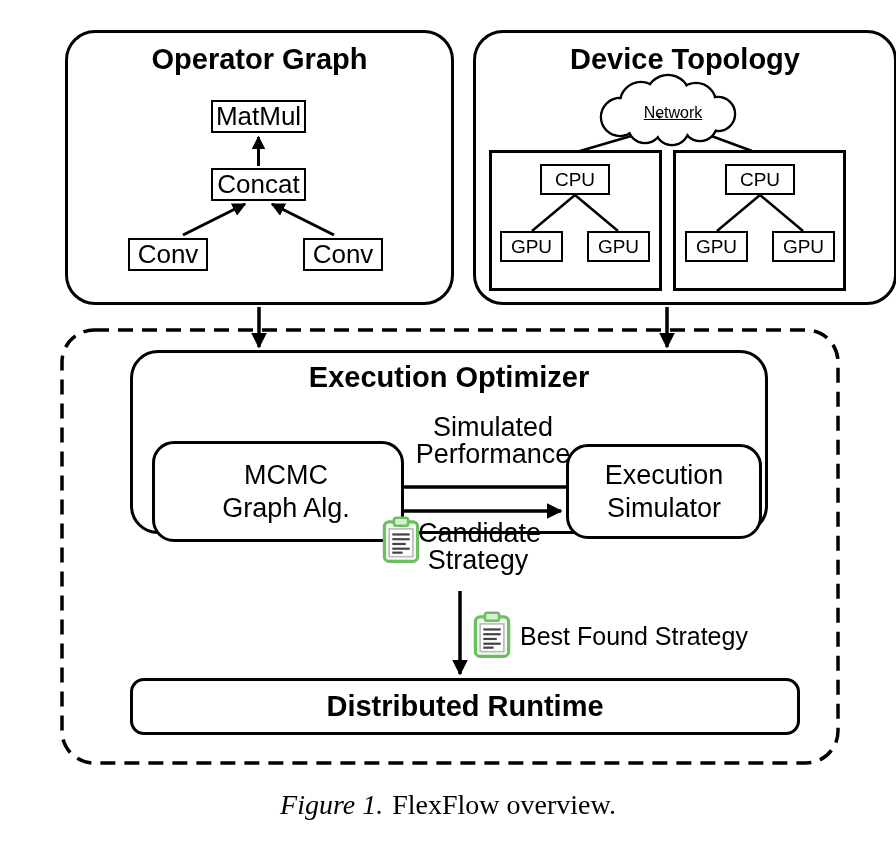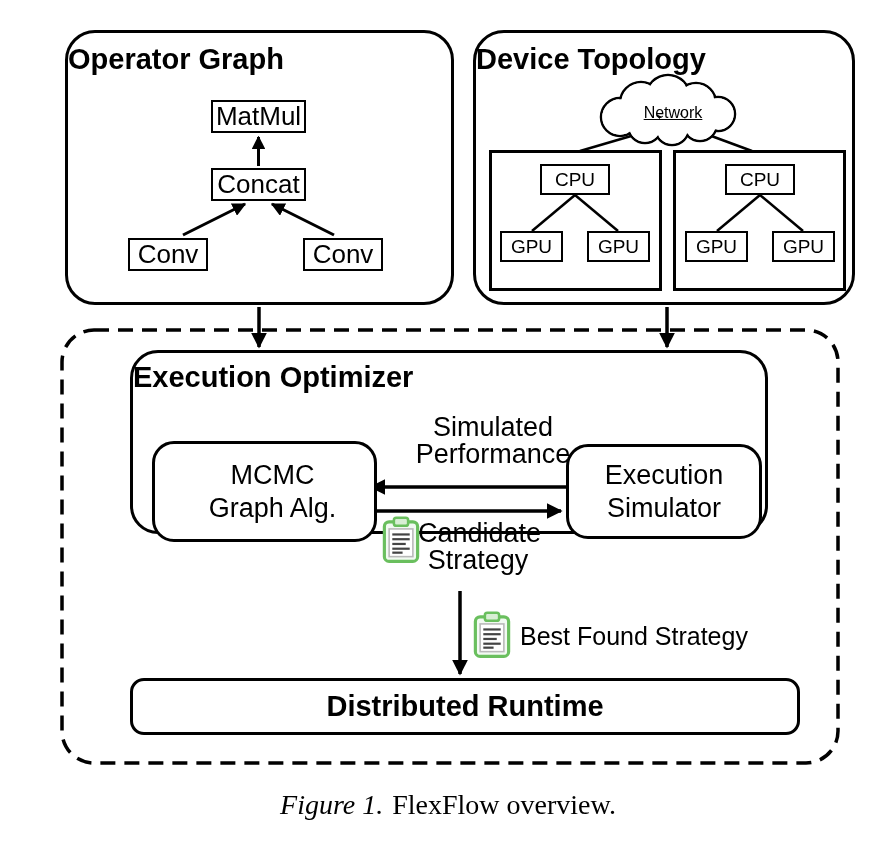--- a/index.html
+++ b/index.html
@@ -1,21 +1,21 @@
 <!DOCTYPE html>
 <html><head>
 <meta charset="utf-8">
 <style>
   * { margin:0; padding:0; box-sizing:border-box; }
   html,body { background:#fff; }
   .page { position:relative; width:896px; height:849px; background:#fff;
           font-family:"Liberation Sans", sans-serif; color:#000; overflow:hidden; }
 
   .panel { position:absolute; border:3.5px solid #000; border-radius:30px; background:transparent; z-index:1; }
-  .panel-title { position:absolute; top:10px; left:0; width:100%; text-align:left;
+  .panel-title { position:absolute; top:10px; left:0; width:100%; text-align:center;
                  font-weight:bold; font-size:29px; z-index:2; }
 
   .machine { position:absolute; border:3px solid #000; background:transparent; z-index:1; }
 
   .svg-layer { position:absolute; left:0; top:0; z-index:5; pointer-events:none; }
 
   .node { position:absolute; border:2.5px solid #000; background:#fff;
           display:flex; align-items:center; justify-content:center;
           font-size:26px; z-index:10; }
   .node-sm { font-size:19px; }
@@ -42,21 +42,21 @@
 </style>
 </head>
 <body>
 
 <div class="page">
 
   <div class="panel" style="left:65px; top:30px; width:389px; height:275px;">
     <div class="panel-title">Operator Graph</div>
   </div>
 
-  <div class="panel" style="left:473px; top:30px; width:382px; height:275px;border-radius:31px;">
+  <div class="panel" style="left:473px; top:30px; width:424px; height:275px;">
     <div class="panel-title">Device Topology</div>
   </div>
 
   <div class="machine" style="left:489px; top:150px; width:173px; height:141px;"></div>
   <div class="machine" style="left:673px; top:150px; width:173px; height:141px;"></div>
 
   <div class="panel" style="left:130px; top:350px; width:638px; height:184px; border-radius:28px;">
     <div class="panel-title" style="top:8px;">Execution Optimizer</div>
   </div>
 
@@ -123,21 +123,21 @@
   <div class="network-label" style="left:638px; top:104px; width:70px;">Network</div>
 
   <div class="node node-sm" style="left:540px; top:164px; width:70px; height:31px;">CPU</div>
   <div class="node node-sm" style="left:500px; top:231px; width:63px; height:31px;">GPU</div>
   <div class="node node-sm" style="left:587px; top:231px; width:63px; height:31px;">GPU</div>
 
   <div class="node node-sm" style="left:725px; top:164px; width:70px; height:31px;">CPU</div>
   <div class="node node-sm" style="left:685px; top:231px; width:63px; height:31px;">GPU</div>
   <div class="node node-sm" style="left:772px; top:231px; width:63px; height:31px;">GPU</div>
 
-  <div class="rounded-node" style="left:152px; top:441px; width:225px; height:101px;padding-left:16px;">
+  <div class="rounded-node" style="left:152px; top:441px; width:252px; height:101px;padding-left:16px;">
     <span>MCMC</span>
     <span>Graph Alg.</span>
   </div>
 
   <div class="rounded-node" style="left:566px; top:444px; width:196px; height:95px;">
     <span>Execution</span>
     <span>Simulator</span>
   </div>
 
   <div class="lbl" style="left:398px; top:414px; width:190px;">

